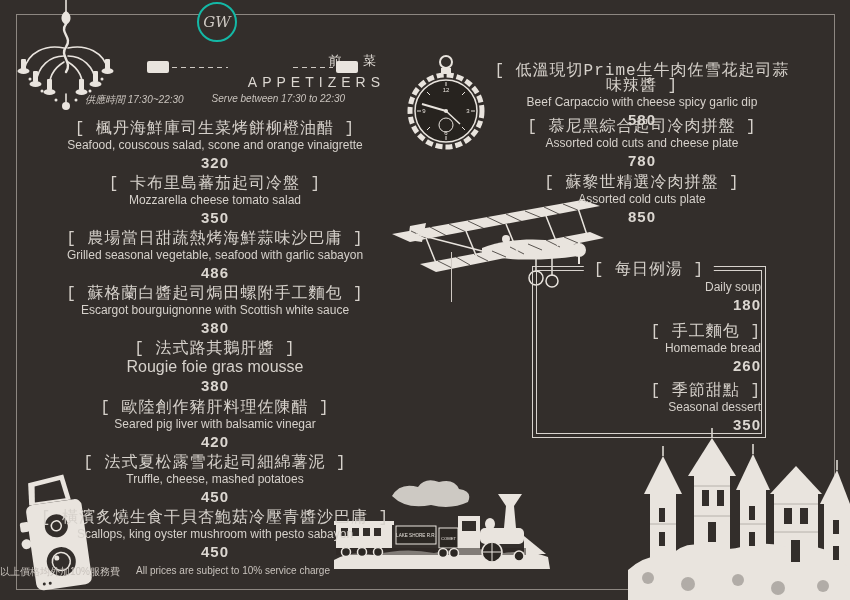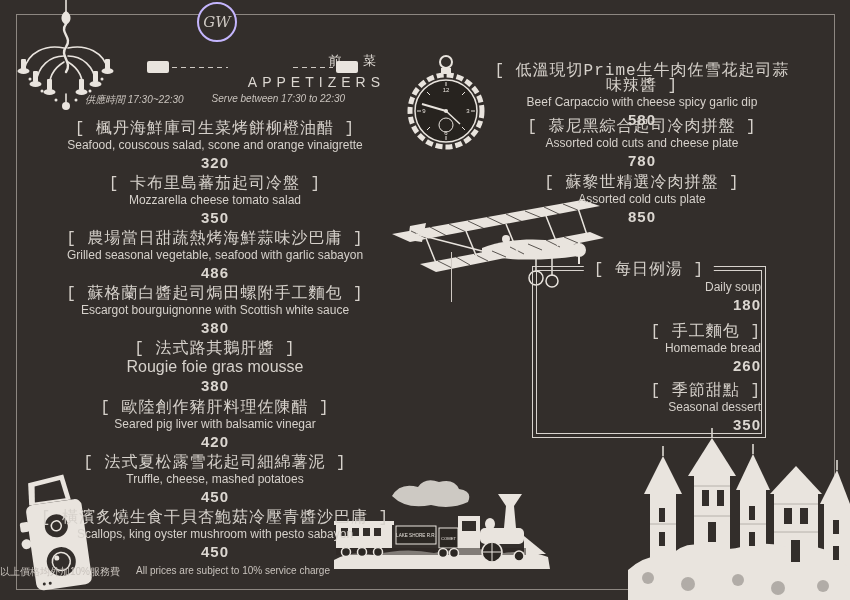--- a/index.html
+++ b/index.html
@@ -13,21 +13,21 @@
   .ill{position:absolute;}
   .chandelier{left:6px;top:0;width:112px;height:118px;}
   .watch{left:407px;top:54px;width:78px;height:100px;}
   .plane{left:386px;top:196px;width:230px;height:92px;}
   .plane-hangline{position:absolute;left:451px;top:252px;width:1px;height:50px;background:#cfc9c3;}
   .camera{left:10px;top:474px;width:92px;height:122px;}
   .train{left:332px;top:478px;width:218px;height:98px;}
   .castle{left:628px;top:428px;width:222px;height:172px;}
 
   .logo{position:absolute;left:197px;top:2px;width:36px;height:36px;border-radius:50%;
-    border:2px solid #c4b5fd;background:#332e2b;display:flex;align-items:center;justify-content:center;
+    border:2px solid #14b8a6;background:#332e2b;display:flex;align-items:center;justify-content:center;
     font-family:"DejaVu Serif",serif;font-style:italic;font-size:15px;color:#cfc9c3;z-index:3;}
 
   .header{position:absolute;left:45px;top:52px;width:340px;text-align:right;z-index:2;}
   .title-zh{font-size:13px;letter-spacing:9px;padding-left:9px;color:#dcd7d1;}
   .title-en{font-size:14px;letter-spacing:5px;padding-left:5px;margin-top:4px;color:#dcd7d1;}
   .serving{font-size:10px;margin-top:3px;color:#c9c3bd;display:flex;justify-content:center;gap:28px;font-style:italic;}
 
   .deco{position:absolute;top:61px;height:12px;display:flex;align-items:center;z-index:2;}
   .deco-left{left:147px;width:84px;}
   .deco-right{left:290px;width:68px;flex-direction:row-reverse;}

